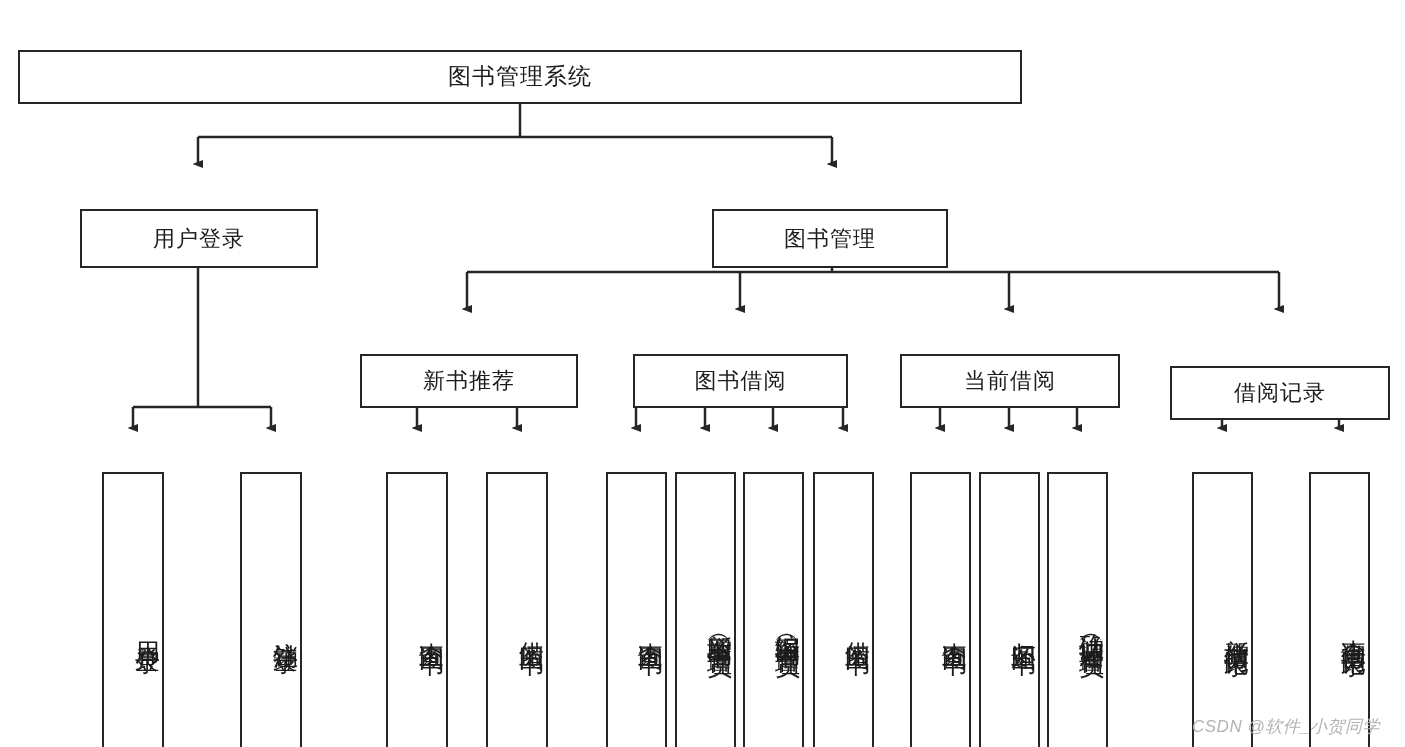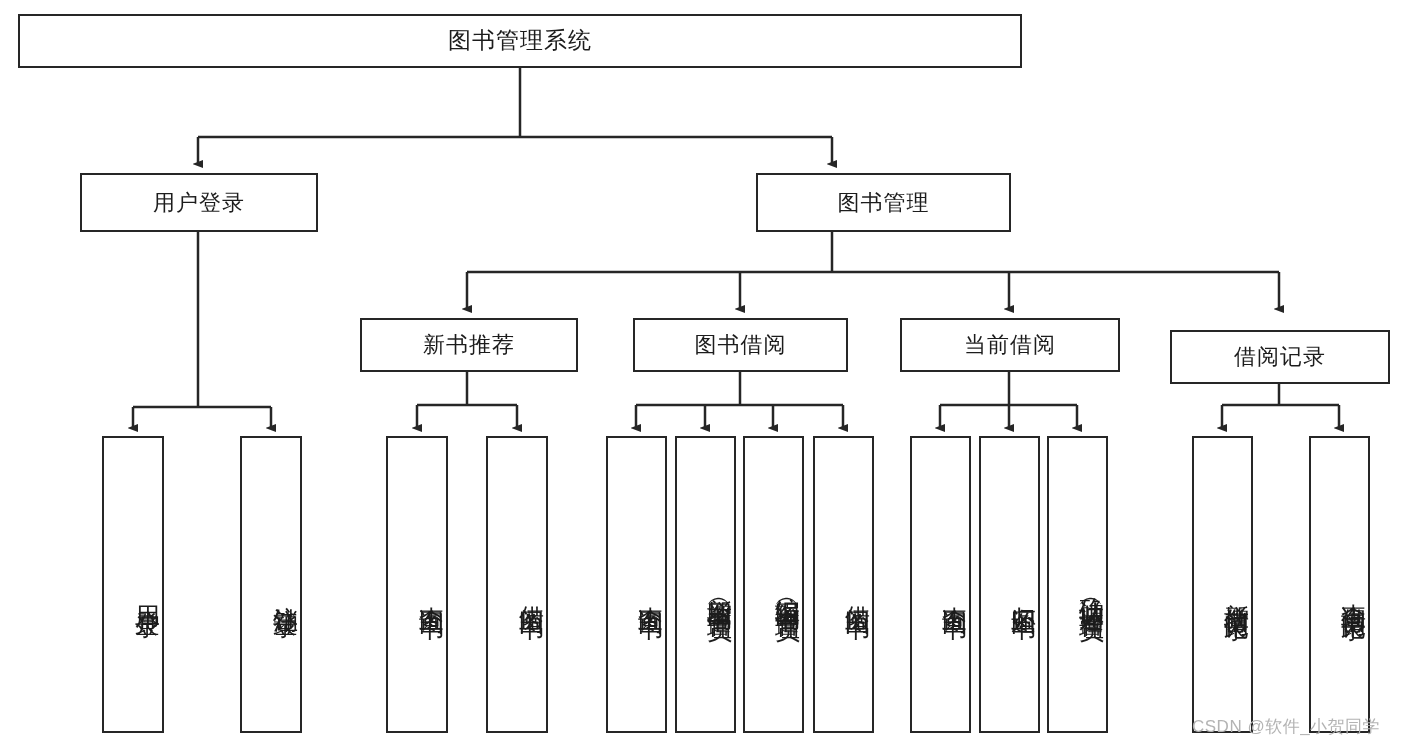--- a/index.html
+++ b/index.html
@@ -28,20 +28,21 @@
   .node {
     position: absolute;
     box-sizing: border-box;
     border: 2.5px solid #262626;
     background: #ffffff;
     display: flex;
     align-items: center;
     justify-content: center;
     color: #1c1c1c;
     line-height: 1.18;
+    margin-top: 36px;
   }
   .node.h {
     font-size: 22px;
     letter-spacing: 1px;
   }
   .node.root {
     font-size: 23px;
   }
   .node.v {
     writing-mode: vertical-rl;
@@ -120,21 +121,21 @@
     </g>
   </svg>
 
   <div class="node h root" style="left:18px; top:14px; width:1004px; height:54px;">
     <span>图书管理系统</span>
   </div>
 
   <div class="node h" style="left:80px; top:173px; width:238px; height:59px;">
     <span>用户登录</span>
   </div>
-  <div class="node h" style="left:756px; top:173px; width:255px; height:59px;">
+  <div class="node h" style="left:712px; top:173px; width:236px; height:59px;">
     <span>图书管理</span>
   </div>
 
   <div class="node h" style="left:360px; top:318px; width:218px; height:54px;font-family:Liberation Serif, serif;">
     <span>新书推荐</span>
   </div>
   <div class="node h" style="left:633px; top:318px; width:215px; height:54px;">
     <span>图书借阅</span>
   </div>
   <div class="node h" style="left:900px; top:318px; width:220px; height:54px;">
@@ -181,15 +182,15 @@
     <span class="vtxt">确认归还（管理员）</span>
   </div>
 
   <div class="node v" style="left:1192px; top:436px; width:61px; height:297px;">
     <span class="vtxt">新增借阅记录</span>
   </div>
   <div class="node v" style="left:1309px; top:436px; width:61px; height:297px;">
     <span class="vtxt">查询借阅记录</span>
   </div>
 
-  <div class="watermark" style="left:1192px; top:715px;">CSDN @软件_小贺同学</div>
+  <div class="watermark" style="left:1192px; top:715px;font-style:italic;">CSDN @软件_小贺同学</div>
 
 </div>
 
 </body></html>

